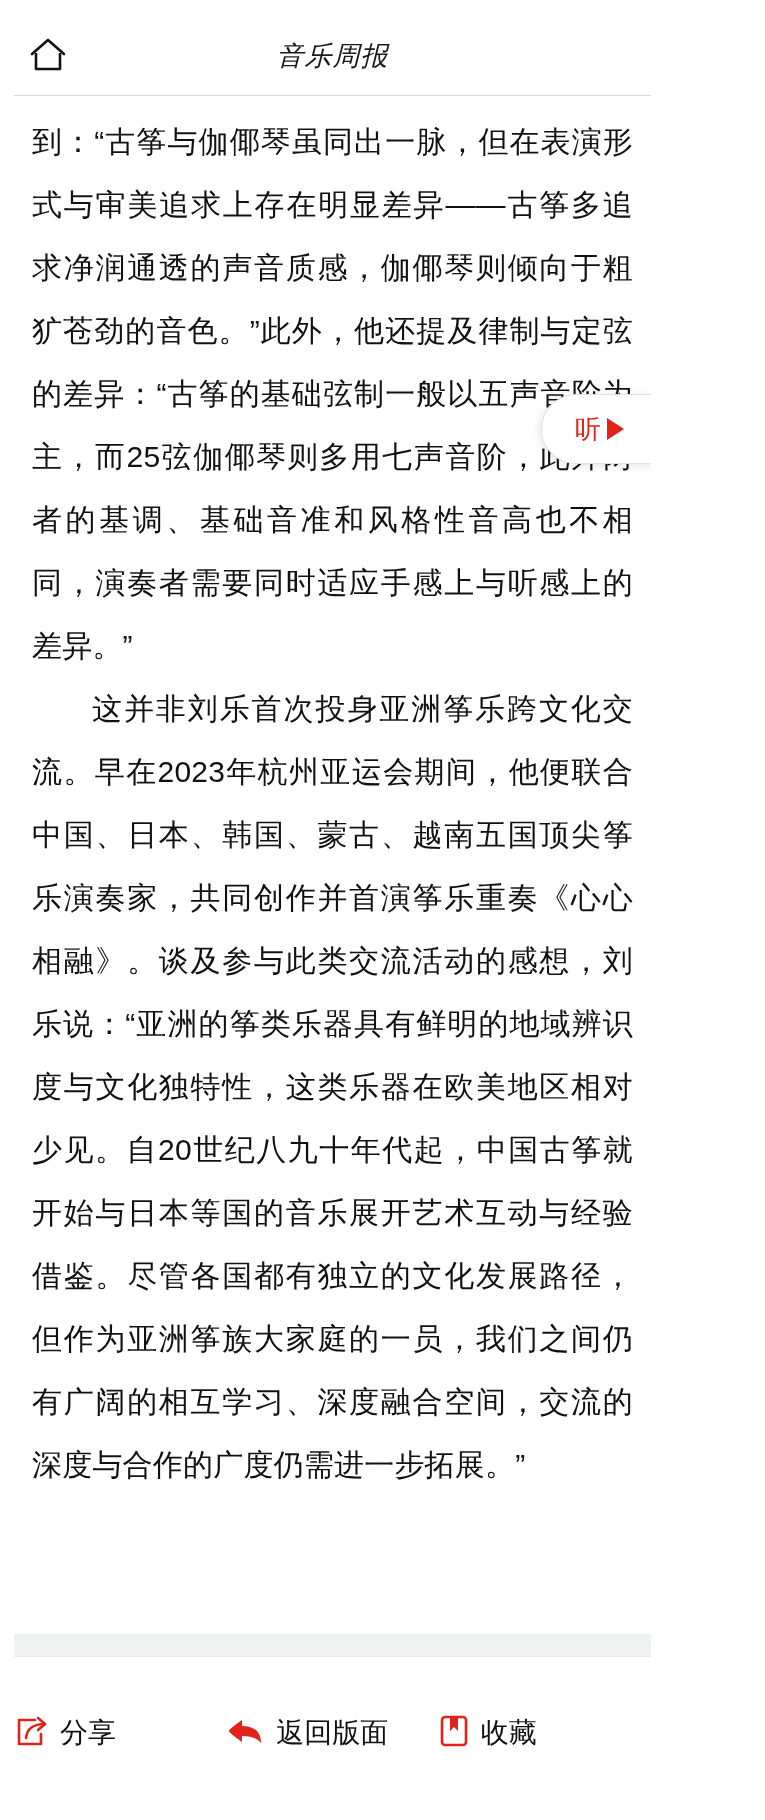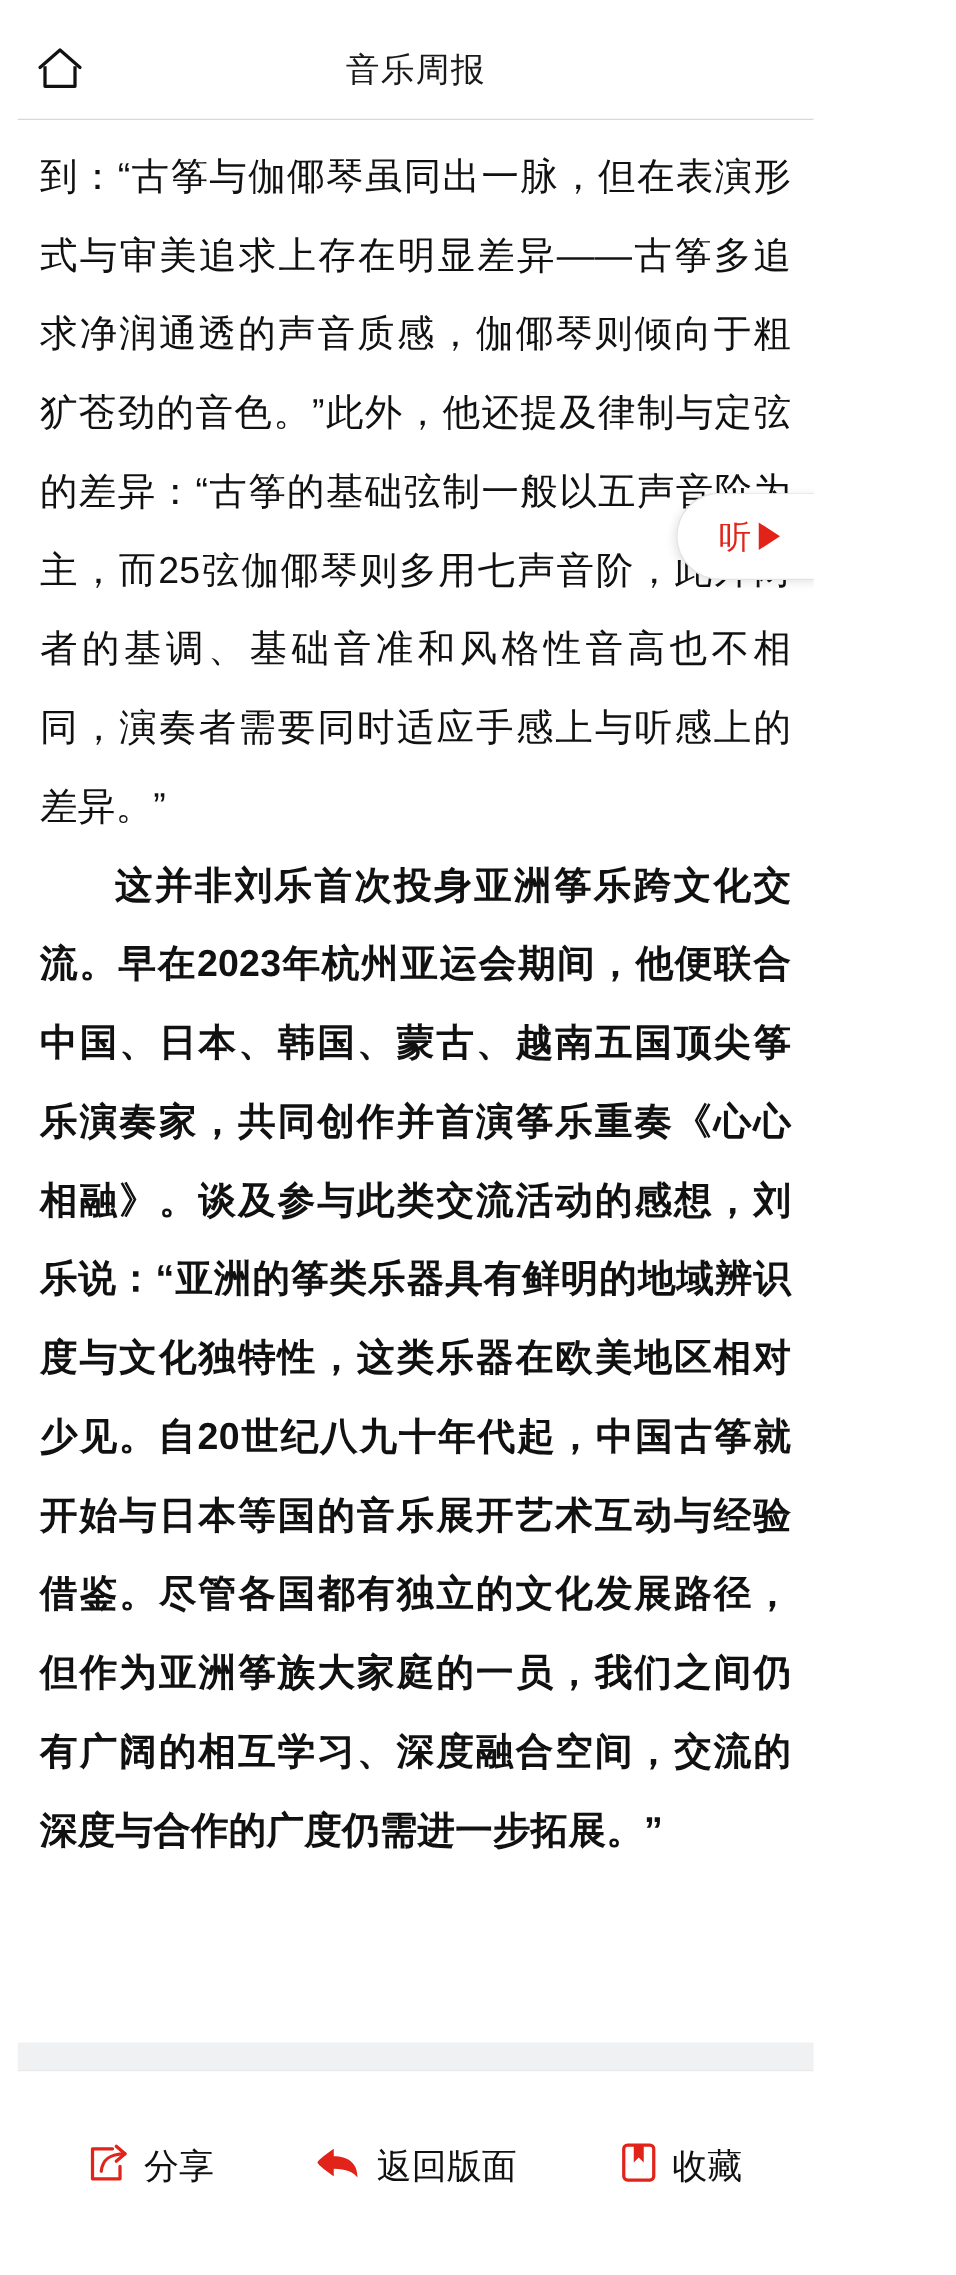--- a/index.html
+++ b/index.html
@@ -25,20 +25,21 @@
     border-radius: 4px;
     overflow: hidden;
   }
 
   
   .topbar {
     position: relative;
     height: 88px;
     background: #ffffff;
     border-bottom: 1px solid #d8d8d8;
+    font-style: italic;
   }
   .home-icon {
     position: absolute;
     left: 14px;
     top: 28px;
     width: 40px;
     height: 38px;
   }
   .home-icon svg { display: block; }
   .topbar-title {
@@ -62,21 +63,21 @@
     overflow: hidden;
   }
   .para {
     font-size: 30px;
     line-height: 63px;
     color: #111111;
     text-align: justify;
     letter-spacing: 0.2px;
     font-family: "Liberation Sans", sans-serif;
   }
-  .para.indent { text-indent: 2em; font-weight: bold; }
+  .para.indent { text-indent: 2em; }
   .para + .para { margin-top: 0; }
 
   
   .listen-btn {
     position: absolute;
     right: -6px;
     top: 386px;
     width: 116px;
     height: 70px;
     background: #ffffff;
@@ -121,21 +122,21 @@
     height: 152px;
     background: #ffffff;
     border-top: 1px solid #eaeaea;
     display: flex;
     align-items: center;
   }
   .foot-item {
     flex: 1;
     display: flex;
     align-items: center;
-    justify-content: center;
+    justify-content: flex-start;
     gap: 12px;
     height: 100%;
   }
   .foot-label {
     font-size: 28px;
     color: #111111;
   }
   .foot-ico { display: block; }
 
   

